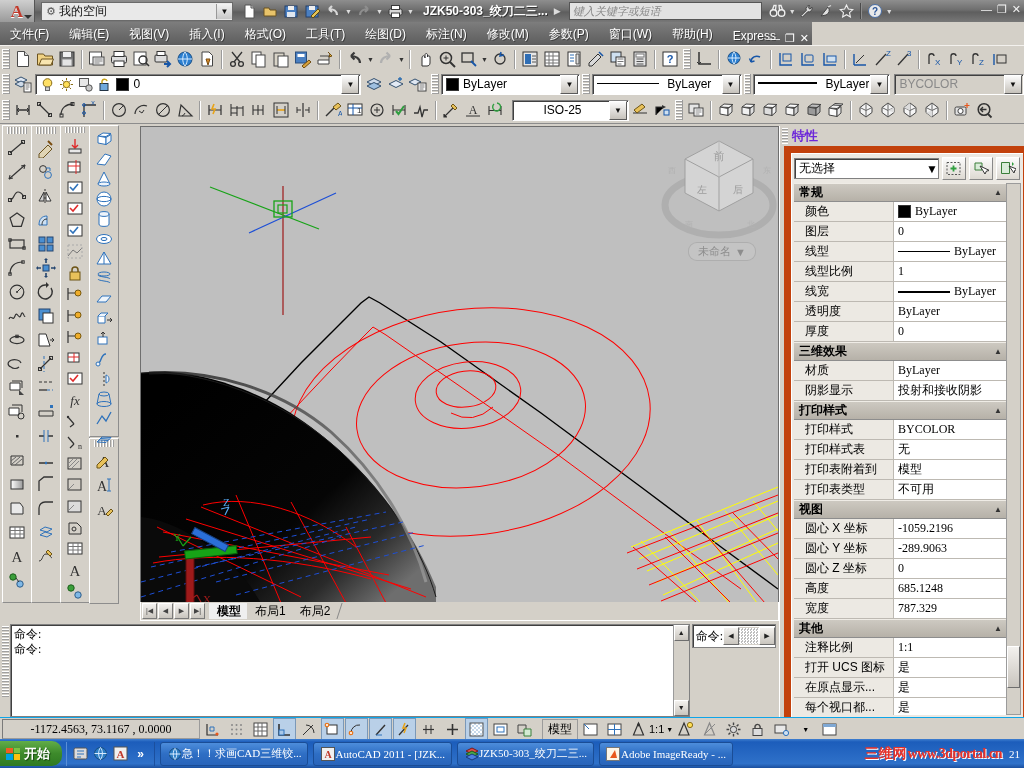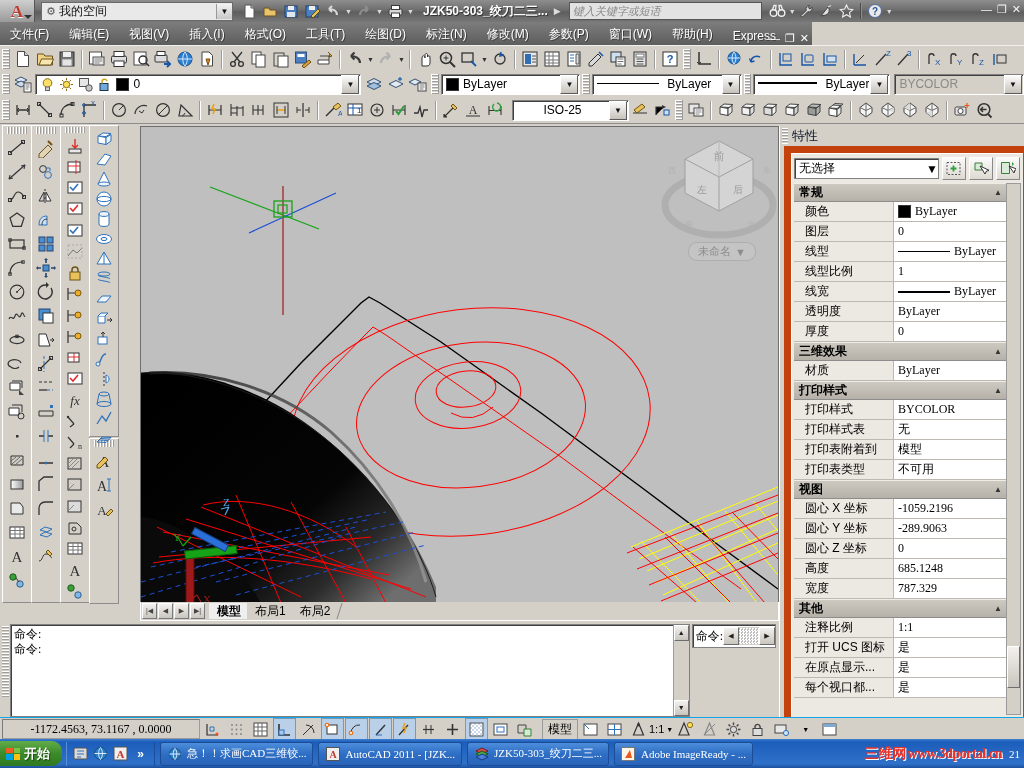--- a/index.html
+++ b/index.html
@@ -225,40 +225,40 @@
     color:#fff;font-weight:bold;font-size:13px;text-shadow:1px 1px 1px #1a4a12;
   }
   .flag{width:14px;height:12px;display:grid;grid-template-columns:1fr 1fr;grid-template-rows:1fr 1fr;gap:1px;}
   .flag i{display:block;}
   .qlaunch{display:flex;align-items:center;gap:3px;padding:0 5px;border-left:1px solid #5b8fd6;border-right:1px solid #1b4f9e;height:24px;}
   .qlaunch .qlb{width:17px;height:17px;display:flex;align-items:center;justify-content:center;font-size:12px;}
   .tbitem{
     height:22px;margin-left:5px;padding:0 6px;min-width:120px;
     background:linear-gradient(#4d8ddb,#2e6ec4 50%,#2964ba);
     border:1px solid #1a4d96;border-radius:3px;
-    display:flex;align-items:center;gap:5px;color:#fff;font-size:11px;
+    display:flex;align-items:center;color:#fff;font-size:11px;
     font-family:"Liberation Serif",serif;white-space:nowrap;overflow:hidden;
   }
   .tbitem .ico{width:15px;height:15px;display:flex;align-items:center;justify-content:center;flex:none;}
   .watermark{
     margin-left:auto;margin-right:4px;display:flex;align-items:center;gap:1px;
     font-weight:bold;font-size:14px;font-family:"Liberation Serif",serif;
   }
   .watermark .cn{color:#e8332a;text-shadow:1px 1px 0 #fff;}
   .watermark .url{color:#e8332a;text-shadow:1px 1px 0 #fff;letter-spacing:-.5px;}
   .watermark .clock{color:#fff;font-size:11px;margin-left:6px;font-weight:normal;}
 
   
   .props{
     position:absolute;left:779px;top:126px;width:245px;height:591px;
     background:#d4d0c8;border-left:1px solid #fff;
   }
   .props-title{
     height:20px;display:flex;align-items:center;gap:4px;padding-left:2px;
-    font-weight:normal;font-size:13px;color:#0f172a;
+    font-weight:bold;font-size:13px;color:#6d28d9;
   }
   .props-title .vgrip{
     width:6px;height:16px;
     background:repeating-linear-gradient(to bottom,#fff 0 1px,#a0a0a0 1px 2px,#d4d0c8 2px 3px);
   }
   .props-body{
     position:absolute;left:4px;top:20px;width:232px;height:565px;
     background:#ece9e3;border:7px solid #c2410c;
     box-shadow:inset 1px 1px 0 #fff;
     overflow:hidden;
@@ -1774,20 +1774,24 @@
         </div>
 
         <div class="pgroup">
           <span>三维效果</span>
           <span class="caret">▲</span>
         </div>
         <div class="prow">
           <span class="pname">材质</span>
           <span class="pval">ByLayer</span>
         </div>
+        <div class="prow">
+          <span class="pname">阴影显示</span>
+          <span class="pval" style="font-family:'Liberation Sans',sans-serif;">投射和接收阴影</span>
+        </div>
 
         <div class="pgroup">
           <span>打印样式</span>
           <span class="caret">▲</span>
         </div>
         <div class="prow">
           <span class="pname">打印样式</span>
           <span class="pval">BYCOLOR</span>
         </div>
         <div class="prow">

